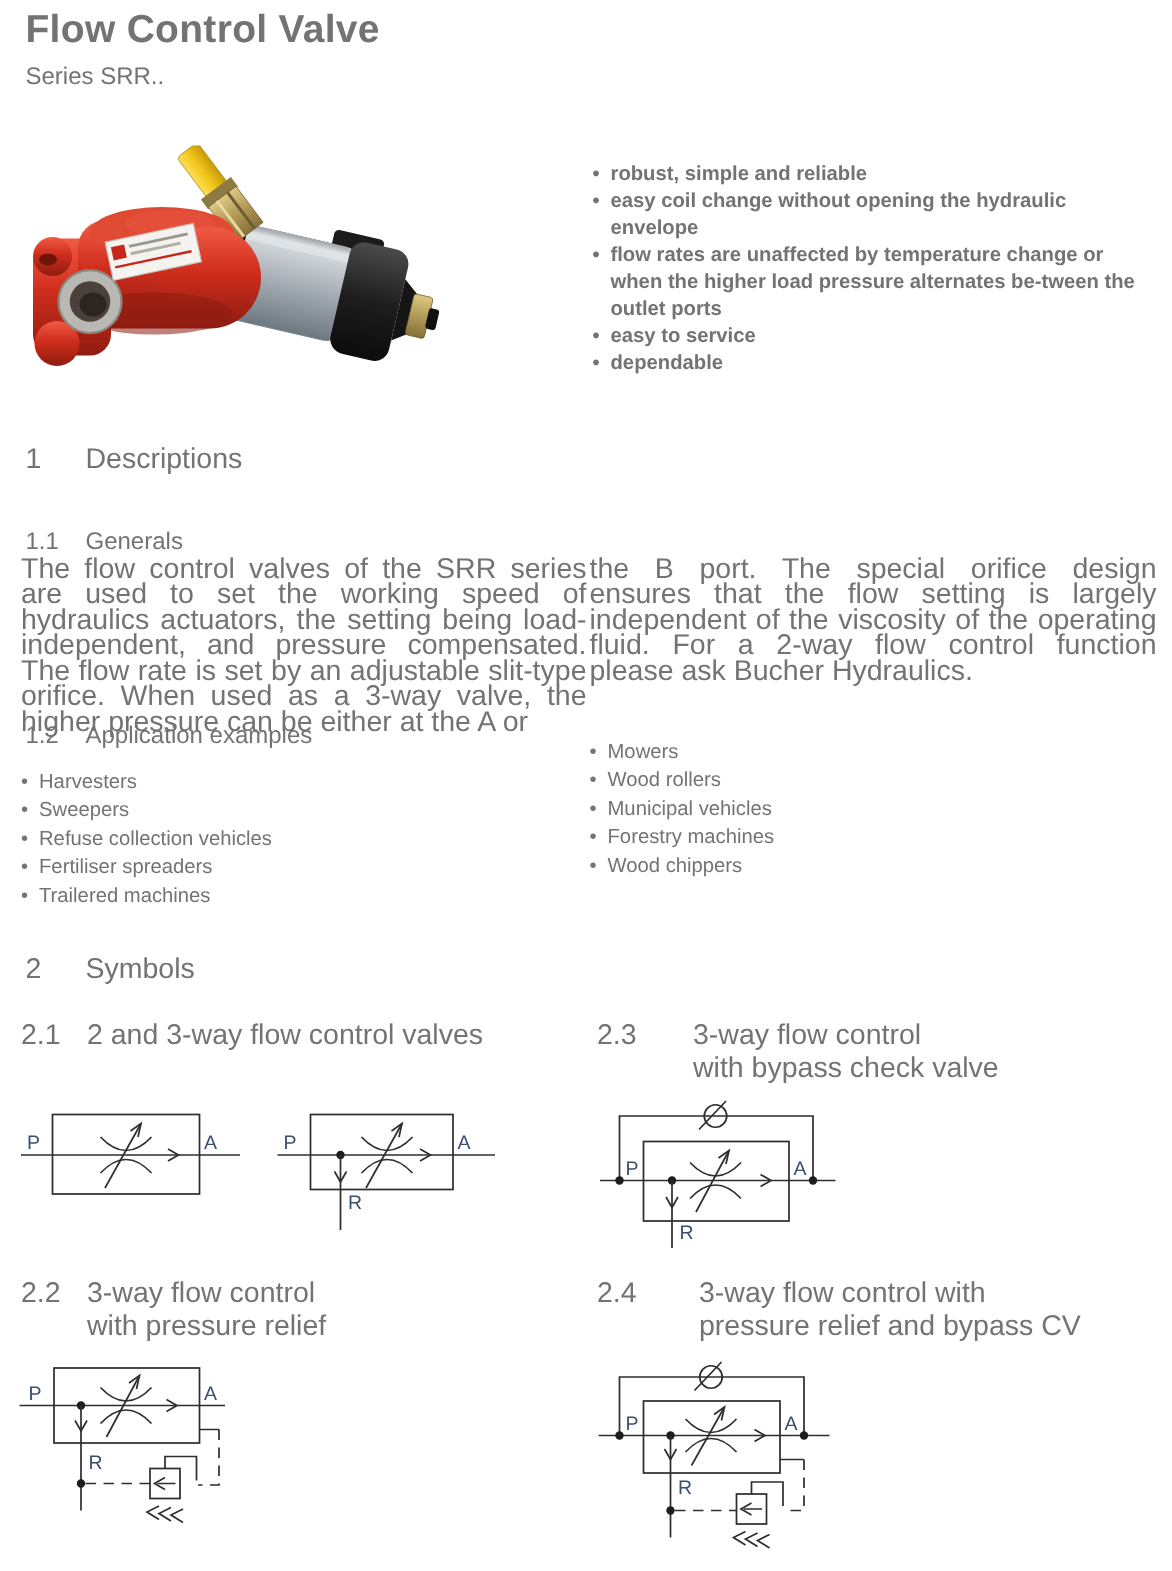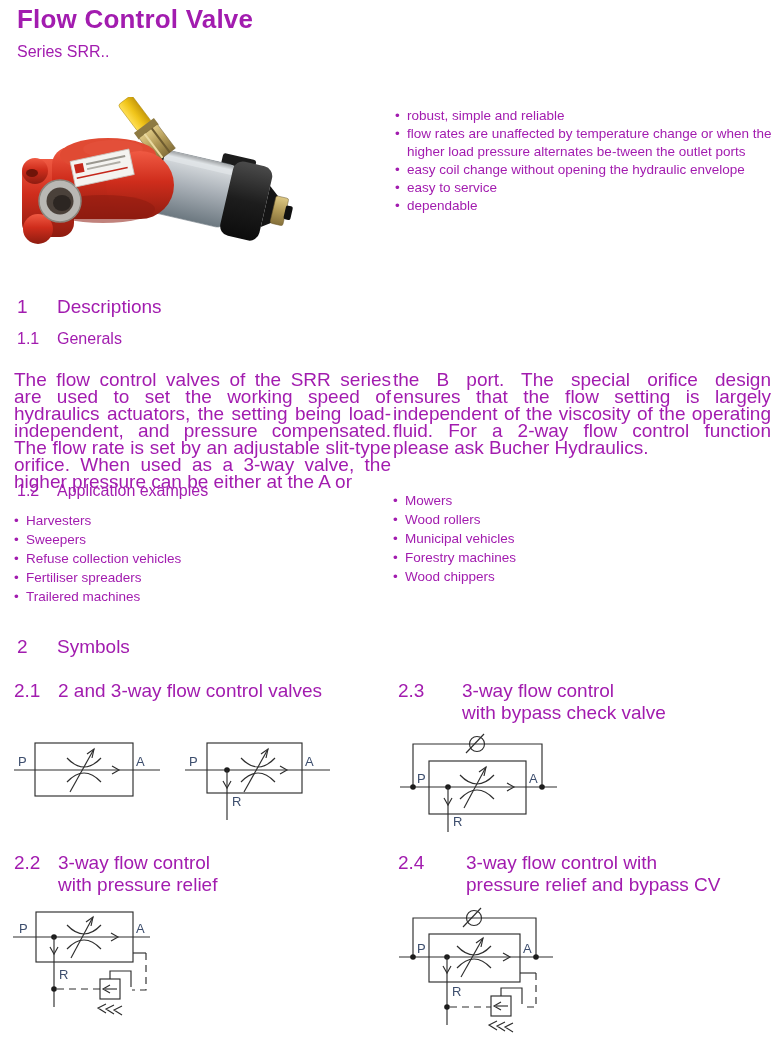--- a/index.html
+++ b/index.html
@@ -1,18 +1,18 @@
 <!DOCTYPE html>
 <html><head>
 <meta charset="utf-8">
 <style>
   html,body{margin:0;padding:0;background:#fff;}
   .page{
     position:relative;width:781px;height:1047px;background:#fff;overflow:hidden;
-    font-family:"Liberation Sans",sans-serif;color:#a21caf;
+    font-family:"Liberation Sans",sans-serif;color:#737373;
   }
   .abs{position:absolute;}
   .title{font-size:26px;font-weight:bold;letter-spacing:.2px;}
   .subtitle{font-size:16px;}
   
   .hrow{position:absolute;display:flex;}
   .hrow .num{flex:0 0 auto;display:inline-block;}
   .h-sec{font-size:19px;}
   .h-sec .num{width:40px;}
   .h-sub{font-size:16px;}
@@ -110,34 +110,34 @@
           <rect x="64" y="58" width="60" height="26" fill="#f4f3f0" stroke="#c9c5bf" stroke-width="0.8"></rect>
           <rect x="67" y="62" width="9" height="9" fill="#c5271b"></rect>
           <rect x="79" y="63" width="40" height="2" fill="#9a978f"></rect>
           <rect x="79" y="68" width="34" height="2" fill="#b0ada6"></rect>
           <rect x="67" y="75" width="52" height="1.6" fill="#c5271b"></rect>
         </g>
       </g>
     </svg>
   </div>
 
-  <ul class="abs blist features" style="left:395px;top:107px;">
+  <ul class="abs blist features" style="left:395px;top:107px;font-weight:bold;">
     <li>robust, simple and reliable</li>
+    <li>easy coil change without opening the hydraulic envelope</li>
     <li>flow rates are unaffected by temperature change or when the higher load pressure alternates be-tween the outlet ports</li>
-    <li>easy coil change without opening the hydraulic envelope</li>
     <li>easy to service</li>
     <li>dependable</li>
   </ul>
 
   <div class="hrow h-sec" style="left:17px;top:296px;">
     <span class="num">1</span>
     <span>Descriptions</span>
   </div>
 
-  <div class="hrow h-sub" style="left:17px;top:330px;">
+  <div class="hrow h-sub" style="left:17px;top:353px;">
     <span class="num">1.1</span>
     <span>Generals</span>
   </div>
   <div class="abs bodycol" style="left:14px;top:371px;width:377px;">The flow control valves of the SRR series are used to set the working speed of hydraulics actuators, the setting being load-independent, and pressure compensated. The flow rate is set by an adjustable slit-type orifice. When used as a 3-way valve, the higher pressure can be either at the A or</div>
   <div class="abs bodycol" style="left:393px;top:371px;width:378px;">the B port. The special orifice design ensures that the flow setting is largely independent of the viscosity of the operating fluid. For a 2-way flow control function please ask Bucher Hydraulics.</div>
 
   <div class="hrow h-sub" style="left:17px;top:482px;">
     <span class="num">1.2</span>
     <span>Application examples</span>
   </div>

